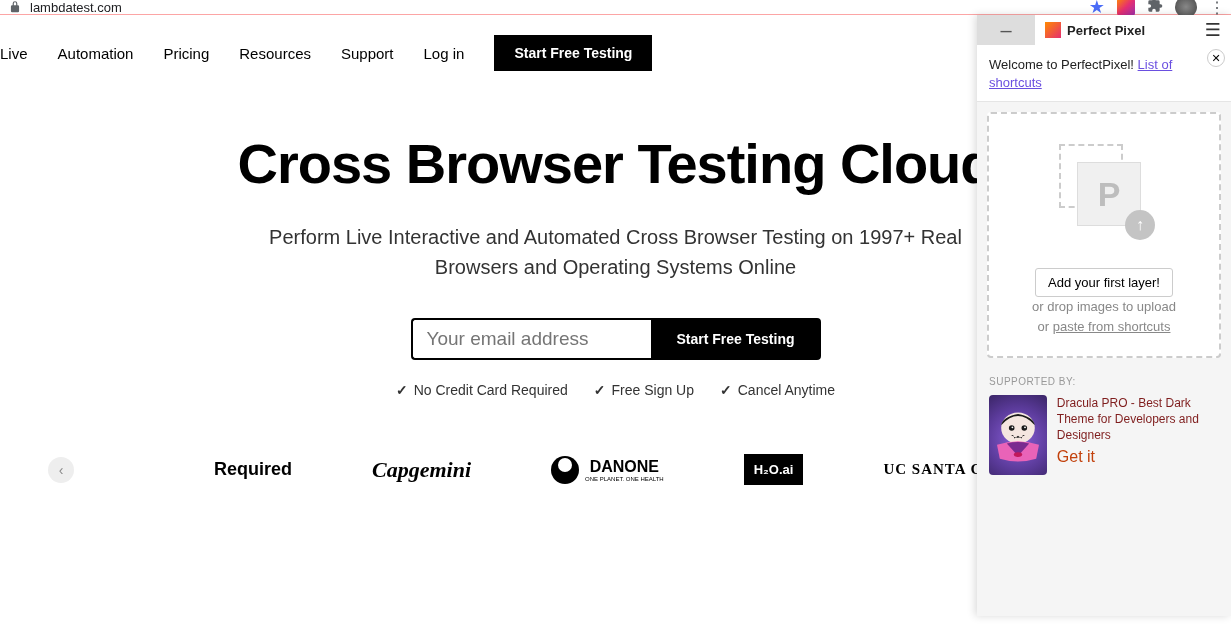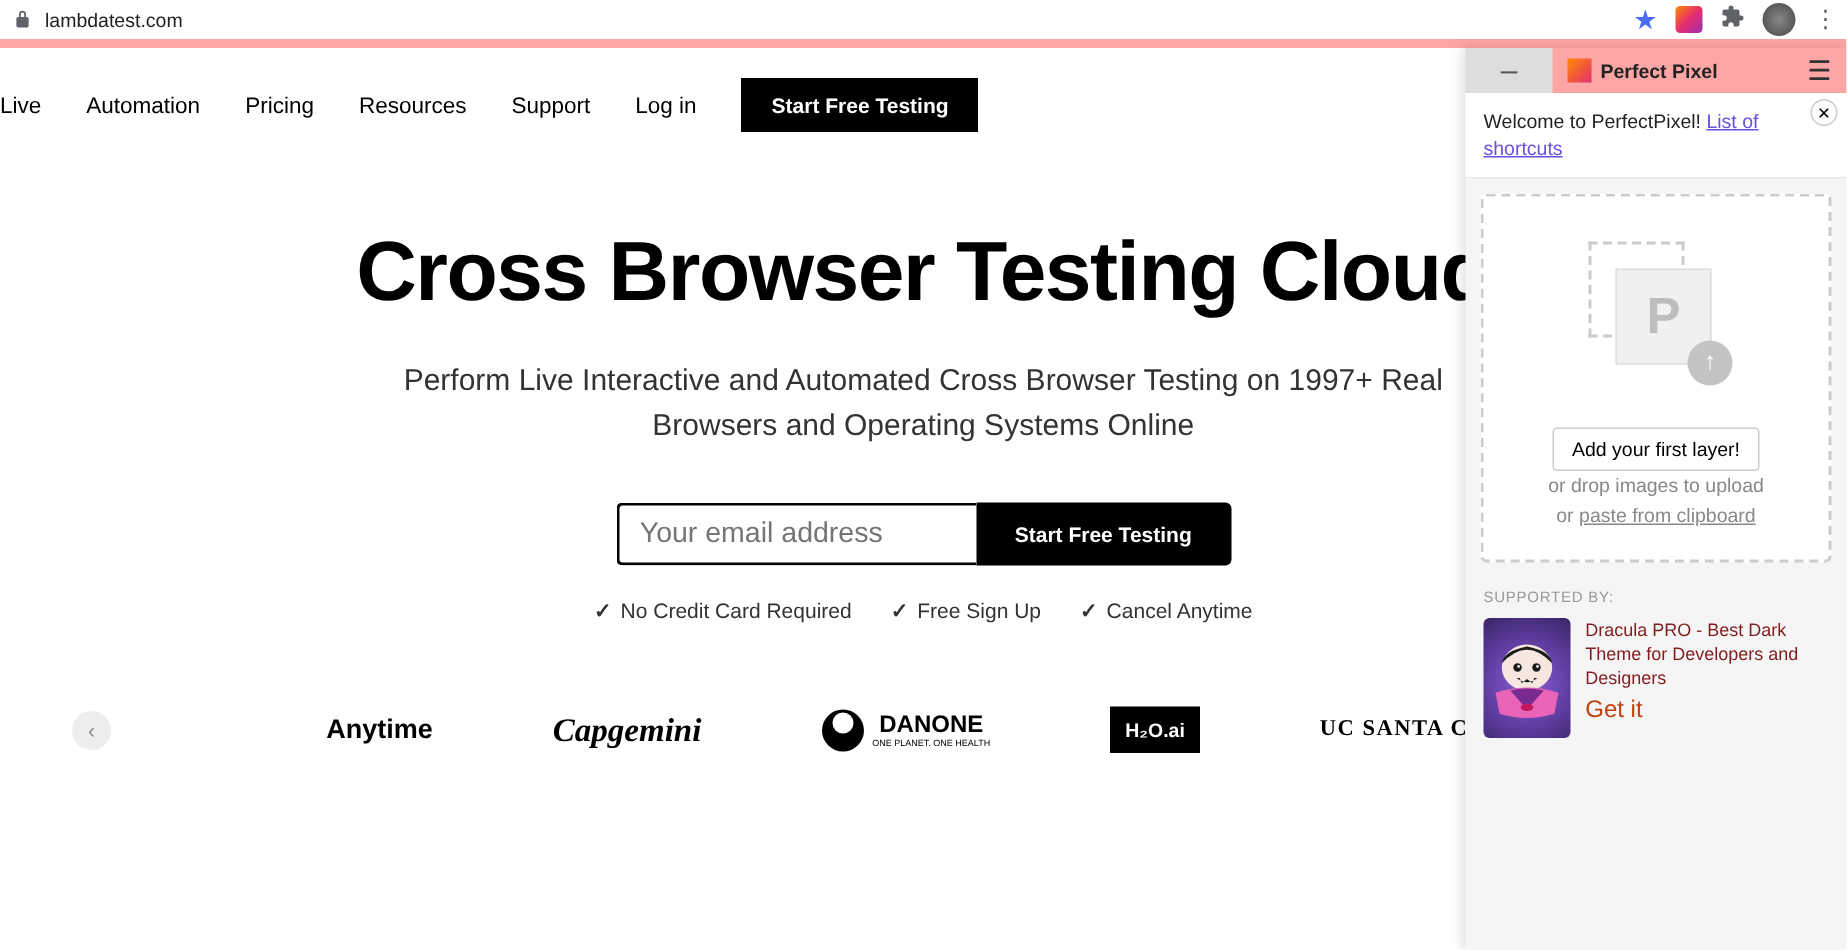--- a/index.html
+++ b/index.html
@@ -1,19 +1,19 @@
 <!DOCTYPE html>
 <html><head>
 <meta charset="utf-8">
 <style>
 * { margin: 0; padding: 0; box-sizing: border-box; }
 body { font-family: -apple-system, BlinkMacSystemFont, "Segoe UI", Helvetica, Arial, sans-serif; background: #fff; width: 1231px; height: 633px; overflow: hidden; position: relative; }
 
 
-.browser-bar { height: 32px; background: #fff; border-bottom: 6px solid #fca5a5; display: flex; align-items: center; padding: 0 8px; justify-content: space-between; }
+.browser-bar { height: 15px; background: #fff; border-bottom: 1px solid #fca5a5; display: flex; align-items: center; padding: 0 8px; justify-content: space-between; }
 .url-area { display: flex; align-items: center; gap: 8px; }
 .lock-icon { width: 14px; height: 14px; }
 .url-text { font-size: 13px; color: #202124; }
 .browser-actions { display: flex; align-items: center; gap: 12px; }
 .star-icon { color: #4a6cf7; font-size: 18px; }
 .ext-icon { width: 18px; height: 18px; background: linear-gradient(135deg, #ff8a00, #e52e71, #9b2fae); border-radius: 3px; }
 .puzzle-icon { font-size: 16px; color: #5f6368; }
 .avatar { width: 22px; height: 22px; border-radius: 50%; background: radial-gradient(circle, #888, #444); }
 .dots-icon { font-size: 16px; color: #5f6368; letter-spacing: -2px; }
 
@@ -48,21 +48,21 @@
 .danone-circle::after { content: ""; position: absolute; width: 14px; height: 14px; background: #fff; border-radius: 50%; top: 2px; left: 7px; }
 .danone-text { font-weight: 800; font-size: 16px; }
 .danone-sub { font-size: 6px; display: block; font-weight: 400; }
 .client-h2o { background: #000; color: #fff; padding: 8px 10px; font-size: 13px; font-weight: 600; }
 .client-ucsc { font-family: Georgia, serif; letter-spacing: 1px; font-size: 15px; font-variant: small-caps; }
 
 
 .ext-panel { position: absolute; top: 0; right: 0; width: 254px; height: 601px; background: #f5f5f5; box-shadow: -2px 0 8px rgba(0,0,0,0.15); display: flex; flex-direction: column; }
 .ext-tabs { display: flex; height: 30px; background: #e8e8e8; }
 .ext-tab-min { width: 58px; display: flex; align-items: center; justify-content: center; font-size: 20px; color: #555; cursor: pointer; background: #ddd; }
-.ext-tab-main { flex: 1; background: #fca5a5; display: flex; align-items: center; justify-content: space-between; padding: 0 10px; }
+.ext-tab-main { flex: 1; background: #ffffff; display: flex; align-items: center; justify-content: space-between; padding: 0 10px; }
 .ext-tab-logo { display: flex; align-items: center; gap: 6px; }
 .pp-icon { width: 16px; height: 16px; background: linear-gradient(135deg, #ff8a00, #e52e71); }
 .pp-text { font-size: 13px; font-weight: 600; color: #222; }
 .hamburger { font-size: 18px; cursor: pointer; color: #333; }
 .ext-welcome { background: #fff; padding: 10px 12px; position: relative; border-bottom: 1px solid #e5e5e5; }
 .ext-welcome-close { position: absolute; top: 4px; right: 6px; width: 18px; height: 18px; border-radius: 50%; background: #fff; border: 1px solid #ccc; display: flex; align-items: center; justify-content: center; font-size: 11px; cursor: pointer; }
 .welcome-text { font-size: 13px; color: #222; }
 .welcome-link { color: #6a4fe0; text-decoration: underline; cursor: pointer; }
 .drop-area { margin: 10px; border: 2px dashed #ccc; border-radius: 4px; flex: 0 0 auto; padding: 30px 12px 20px; text-align: center; background: #fff; }
 .layer-stack { width: 90px; height: 90px; margin: 0 auto 10px; position: relative; }
@@ -136,21 +136,21 @@
       <div class="benefit">
           <span class="check">✓</span>
           <span>Cancel Anytime</span>
         </div>
     </div>
   </div>
 
   <div class="trusted">
     <div class="logos-row">
       <div class="carousel-btn">‹</div>
-      <span class="client-logo">Anytime</span>
+      <span class="client-logo">Required</span>
       <span class="client-logo client-capgemini">Capgemini</span>
       <span class="client-danone">
         <span class="danone-circle"></span>
         <span>
           <span class="danone-text">DANONE</span>
           <span class="danone-sub">ONE PLANET. ONE HEALTH</span>
         </span>
       </span>
       <span class="client-h2o">H₂O.ai</span>
       <span class="client-logo client-ucsc">UC SANTA CRUZ</span>
@@ -176,21 +176,21 @@
       <div class="layer-stack">
         <div class="layer-back"></div>
         <div class="layer-front">
             <span class="layer-p">P</span>
           </div>
         <div class="upload-circle">↑</div>
       </div>
       <button class="add-layer-btn">Add your first layer!</button>
       <div class="drop-text">
         <span>or drop images to upload</span><br>
-        <span>or </span><span class="paste-link">paste from clipboard</span>
+        <span>or </span><span class="paste-link">paste from shortcuts</span>
       </div>
     </div>
     <div class="supported">SUPPORTED BY:</div>
     <div class="promo">
       <div class="promo-img">
         <svg class="vampire" width="70" height="70" viewBox="0 0 100 100">
           <ellipse cx="50" cy="38" rx="24" ry="22" fill="#f5e6e0"></ellipse>
           <path d="M26 34 Q50 8 74 34 Q72 22 50 18 Q28 22 26 34" fill="#1a1a1a"></path>
           <circle cx="41" cy="38" r="4" fill="#1a1a1a"></circle>
             <circle cx="59" cy="38" r="4" fill="#1a1a1a"></circle>

